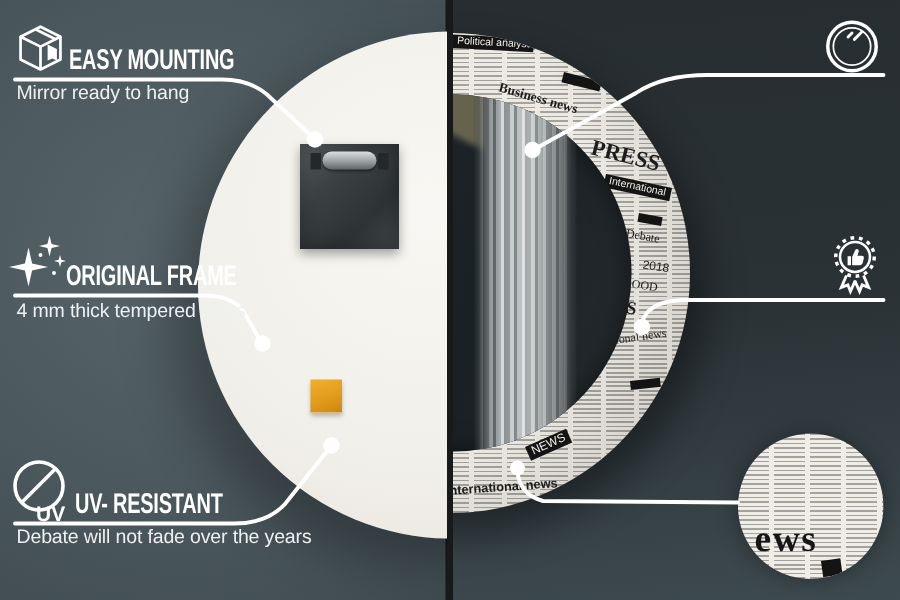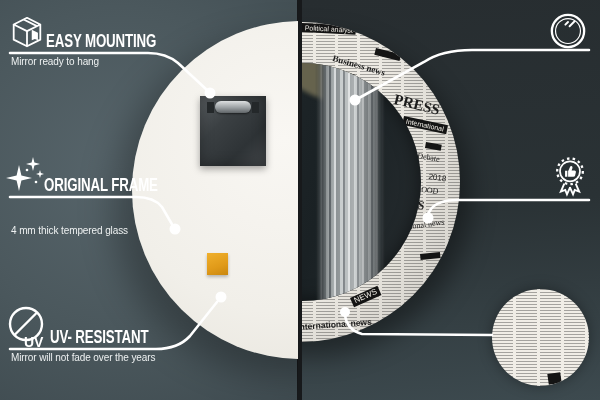--- a/index.html
+++ b/index.html
@@ -98,21 +98,21 @@
   }
   .detail-block { position:absolute; left:56px; top:84px; width:13px; height:11px; background:#141414; transform:rotate(-8deg); }
   
   .overlay-svg { position:absolute; left:0; top:0; pointer-events:none; }
   .callout { position:absolute; color:#fff; }
   .co-title {
     font-size:19px; font-weight:700; color:#ffffff; letter-spacing:-.2px;
     white-space:nowrap; line-height:1; transform:scaleX(.7);
   }
   .o-left  { transform-origin:0 50%; }
-  .co-sub { font-size:10px; line-height:10px; color:#eef1f1; letter-spacing:-.1px; white-space:nowrap; }
+  .co-sub { font-size:13px; line-height:10px; color:#eef1f1; letter-spacing:-.1px; white-space:nowrap; }
   .abs { position:absolute; }
   .icon-box { position:absolute; }
 </style>
 </head>
 <body>
 
 <div id="scene">
 
   <div class="bg-left"></div>
   <div class="bg-right"></div>
@@ -146,20 +146,21 @@
         <span class="npword boxed" style="left: 210px; top: 276px; font-size: 8px; transform: rotate(-24deg);">NEWS</span>
         <span class="npword" style="left: 157px; top: 301px; font-size: 8.5px; transform: rotate(-4deg); font-weight: 700;">International news</span>
       </div>
     <div class="glass">
       <div class="glass-olive"></div>
       <div class="curtain"></div>
     </div>
   </div>
 
   <div class="detail-circle">
+    <span class="detail-word">ews</span>
     <span class="detail-block"></span>
   </div>
 
   <svg class="overlay-svg" width="600" height="400" viewBox="0 0 600 400">
     <g fill="none" stroke="#ffffff" stroke-width="2.6" stroke-linecap="round">
       <path d="M10 53 H148 Q166 53 178 63 L207 90"></path>
       <path d="M589 50 H472 Q442 50 424 62 L359 98"></path>
       <path d="M10 197 H136 Q154 197 162 207 L173 226"></path>
       <path d="M589 200 H458 Q438 200 431 209 L428 214"></path>
       <path d="M10 349 H156 Q178 349 190 336 L217 302"></path>
@@ -204,21 +205,21 @@
     <svg class="icon-box" style="left:6px;top:155px;" width="38" height="42" viewBox="0 0 38 42">
       <g fill="#ffffff">
         <path d="M13 10 L15.4 20.6 L26 23 L15.4 25.4 L13 36 L10.6 25.4 L0 23 L10.6 20.6 Z"></path>
         <path d="M27 2 L28.4 7.6 L34 9 L28.4 10.4 L27 16 L25.6 10.4 L20 9 L25.6 7.6 Z"></path>
         <path d="M34 15 L34.9 18.1 L38 19 L34.9 19.9 L34 23 L33.1 19.9 L30 19 L33.1 18.1 Z"></path>
         <circle cx="21" cy="15" r="1.3"></circle>
         <circle cx="30" cy="27" r="1.3"></circle>
       </g>
     </svg>
     <div class="co-title o-left abs" style="left:44px;top:175px;">ORIGINAL FRAME</div>
-    <div class="co-sub abs" style="left:11px;top:202px;margin-top:24px;">
+    <div class="co-sub abs" style="left:11px;top:202px;">
       <div>4 mm thick tempered glass</div>
     </div>
   </div>
 
   <div class="callout">
     <svg class="icon-box" style="left:551px;top:155px;" width="38" height="44" viewBox="0 0 40 44">
       <circle cx="20" cy="16" r="13.5" fill="none" stroke="#ffffff" stroke-width="2.4" stroke-dasharray="2.6 3.4"></circle>
       <circle cx="20" cy="16" r="10.5" fill="none" stroke="#ffffff" stroke-width="1.8"></circle>
       <path d="M14.8 15.5 h2.4 v6.3 h-2.4 z M18 21.8 h5.4 q1.7 0 2 -1.5 l0.8 -3.4 q0.4 -1.7 -1.4 -1.7 h-3.1 l0.9 -2.8 q0.4 -1.5 -1 -1.9 q-1.1 -0.3 -1.6 1 l-1.5 3.4 -0.5 0.9 z" fill="#ffffff"></path>
       <path d="M14 29 l-3.6 8.4 4.6 -1.8 1.8 4.6 3.4 -7.6" fill="none" stroke="#ffffff" stroke-width="2"></path>
@@ -227,16 +228,16 @@
 
   </div>
 
   <div class="callout">
     <svg class="icon-box" style="left:6px;top:303px;" width="44" height="48" viewBox="0 0 44 48">
       <circle cx="20" cy="21" r="16" fill="none" stroke="#ffffff" stroke-width="2.4"></circle>
       <line x1="9.5" y1="31" x2="30" y2="10.5" stroke="#ffffff" stroke-width="2.4" stroke-linecap="round"></line>
       <text x="18" y="44" font-size="14" font-weight="bold" fill="#ffffff" font-family="Liberation Sans, sans-serif">UV</text>
     </svg>
     <div class="co-title o-left abs" style="left:50px;top:327px;">UV- RESISTANT</div>
-    <div class="co-sub abs" style="left:11px;top:353px;">Mirror will not fade over the years</div>
+    <div class="co-sub abs" style="left:11px;top:353px;">Debate will not fade over the years</div>
   </div>
 
 </div>
 
 </body></html>

